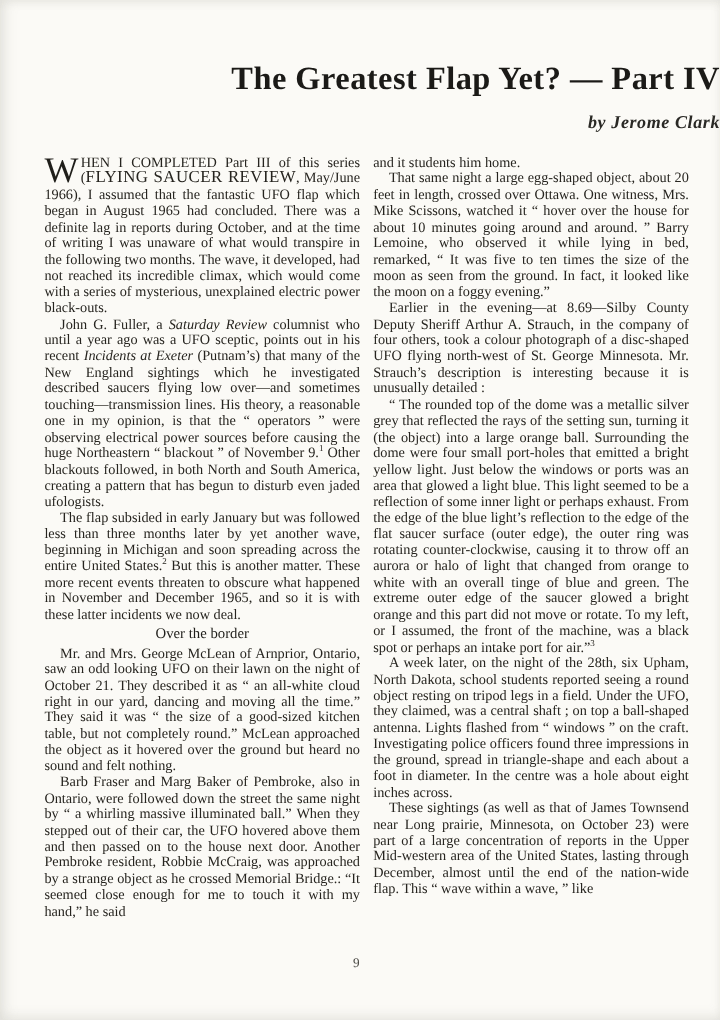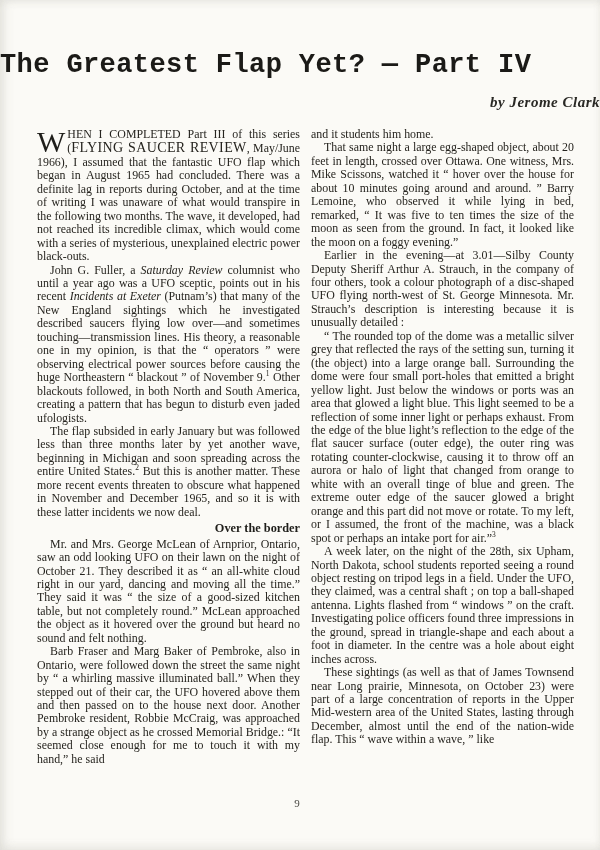--- a/index.html
+++ b/index.html
@@ -13,22 +13,22 @@
     width:600px; height:850px;
     background:#fbfaf6;
     overflow:hidden;
     box-shadow: inset 6px 0 10px rgba(120,115,105,0.10),
                 inset 0 -5px 9px rgba(120,115,105,0.08),
                 inset 0 4px 6px rgba(120,115,105,0.06);
   }
   .masthead { padding-top:50px; }
   .title {
     margin:0;
-    text-align:left;
-    font-family:Liberation Mono, monospace;
+    text-align:right;
+    font-family:Liberation Serif, serif;
     font-weight:bold;
     font-size:27px;
     letter-spacing:0.4px;
     color:#1b1a17;
   }
   .byline {
     margin:14px 0 17px;
     text-align:right;
     font-style:italic;
     font-weight:bold;
@@ -45,22 +45,22 @@
     flex:1;
     font-size:11.9px;
     line-height:13.45px;
     color:#26241f;
     text-align:justify;
   }
   .col p { margin:0; text-indent:1.1em; }
   .col p.noindent { text-indent:0; }
   .colhead {
     margin:3px 0 2px;
-    text-align:right;
-    font-weight:bold;
+    text-align:center;
+    font-weight:normal;
     font-size:12.3px;
     text-indent:0;
     color:#1f1e1a;
   }
   .dc {
     float:left;
     font-size:30px;
     line-height:23px;
     padding:2px 2px 0 0;
     color:#1f1e1a;
@@ -91,21 +91,21 @@
       <p><span>John G. Fuller, a </span><span class="i">Saturday Review</span><span> columnist who until a year ago was a UFO sceptic, points out in his recent </span><span class="i">Incidents at Exeter</span><span> (Putnam’s) that many of the New England sightings which he investigated described saucers flying low over—and sometimes touching—transmission lines. His theory, a reasonable one in my opinion, is that the “ operators ” were observing electrical power sources before causing the huge Northeastern “ blackout ” of November 9.</span><span class="sup">1</span><span> Other blackouts followed, in both North and South America, creating a pattern that has begun to disturb even jaded ufologists.</span></p>
       <p><span>The flap subsided in early January but was followed less than three months later by yet another wave, beginning in Michigan and soon spreading across the entire United States.</span><span class="sup">2</span><span> But this is another matter. These more recent events threaten to obscure what happened in November and December 1965, and so it is with these latter incidents we now deal.</span></p>
       <div class="colhead">Over the border</div>
       <p><span>Mr. and Mrs. George McLean of Arnprior, Ontario, saw an odd looking UFO on their lawn on the night of October 21. They described it as “ an all-white cloud right in our yard, dancing and moving all the time.” They said it was “ the size of a good-sized kitchen table, but not completely round.” McLean approached the object as it hovered over the ground but heard no sound and felt nothing.</span></p>
       <p><span>Barb Fraser and Marg Baker of Pembroke, also in Ontario, were followed down the street the same night by “ a whirling massive illuminated ball.” When they stepped out of their car, the UFO hovered above them and then passed on to the house next door. Another Pembroke resident, Robbie McCraig, was approached by a strange object as he crossed Memorial Bridge.: “It seemed close enough for me to touch it with my hand,” he said</span></p>
     </div>
 
     <div class="col">
       <p class="noindent"><span>and it students him home.</span></p>
       <p><span>That same night a large egg-shaped object, about 20 feet in length, crossed over Ottawa. One witness, Mrs. Mike Scissons, watched it “ hover over the house for about 10 minutes going around and around. ” Barry Lemoine, who observed it while lying in bed, remarked, “ It was five to ten times the size of the moon as seen from the ground. In fact, it looked like the moon on a foggy evening.”</span></p>
-      <p><span>Earlier in the evening—at 3.01—Silby County Deputy Sheriff Arthur A. Strauch, in the company of four others, took a colour photograph of a disc-shaped UFO flying north-west of St. George Minnesota. Mr. Strauch’s description is interesting because it is unusually detailed :</span></p>
+      <p><span>Earlier in the evening—at 8.69—Silby County Deputy Sheriff Arthur A. Strauch, in the company of four others, took a colour photograph of a disc-shaped UFO flying north-west of St. George Minnesota. Mr. Strauch’s description is interesting because it is unusually detailed :</span></p>
       <p><span>“ The rounded top of the dome was a metallic silver grey that reflected the rays of the setting sun, turning it (the object) into a large orange ball. Surrounding the dome were four small port-holes that emitted a bright yellow light. Just below the windows or ports was an area that glowed a light blue. This light seemed to be a reflection of some inner light or perhaps exhaust. From the edge of the blue light’s reflection to the edge of the flat saucer surface (outer edge), the outer ring was rotating counter-clockwise, causing it to throw off an aurora or halo of light that changed from orange to white with an overall tinge of blue and green. The extreme outer edge of the saucer glowed a bright orange and this part did not move or rotate. To my left, or I assumed, the front of the machine, was a black spot or perhaps an intake port for air.”</span><span class="sup">3</span></p>
       <p><span>A week later, on the night of the 28th, six Upham, North Dakota, school students reported seeing a round object resting on tripod legs in a field. Under the UFO, they claimed, was a central shaft ; on top a ball-shaped antenna. Lights flashed from “ windows ” on the craft. Investigating police officers found three impressions in the ground, spread in triangle-shape and each about a foot in diameter. In the centre was a hole about eight inches across.</span></p>
       <p><span>These sightings (as well as that of James Townsend near Long prairie, Minnesota, on October 23) were part of a large concentration of reports in the Upper Mid-western area of the United States, lasting through December, almost until the end of the nation-wide flap. This “ wave within a wave, ” like</span></p>
     </div>
   </div>
 
   <div class="pageno">9</div>
 </div>
 
 </body></html>

